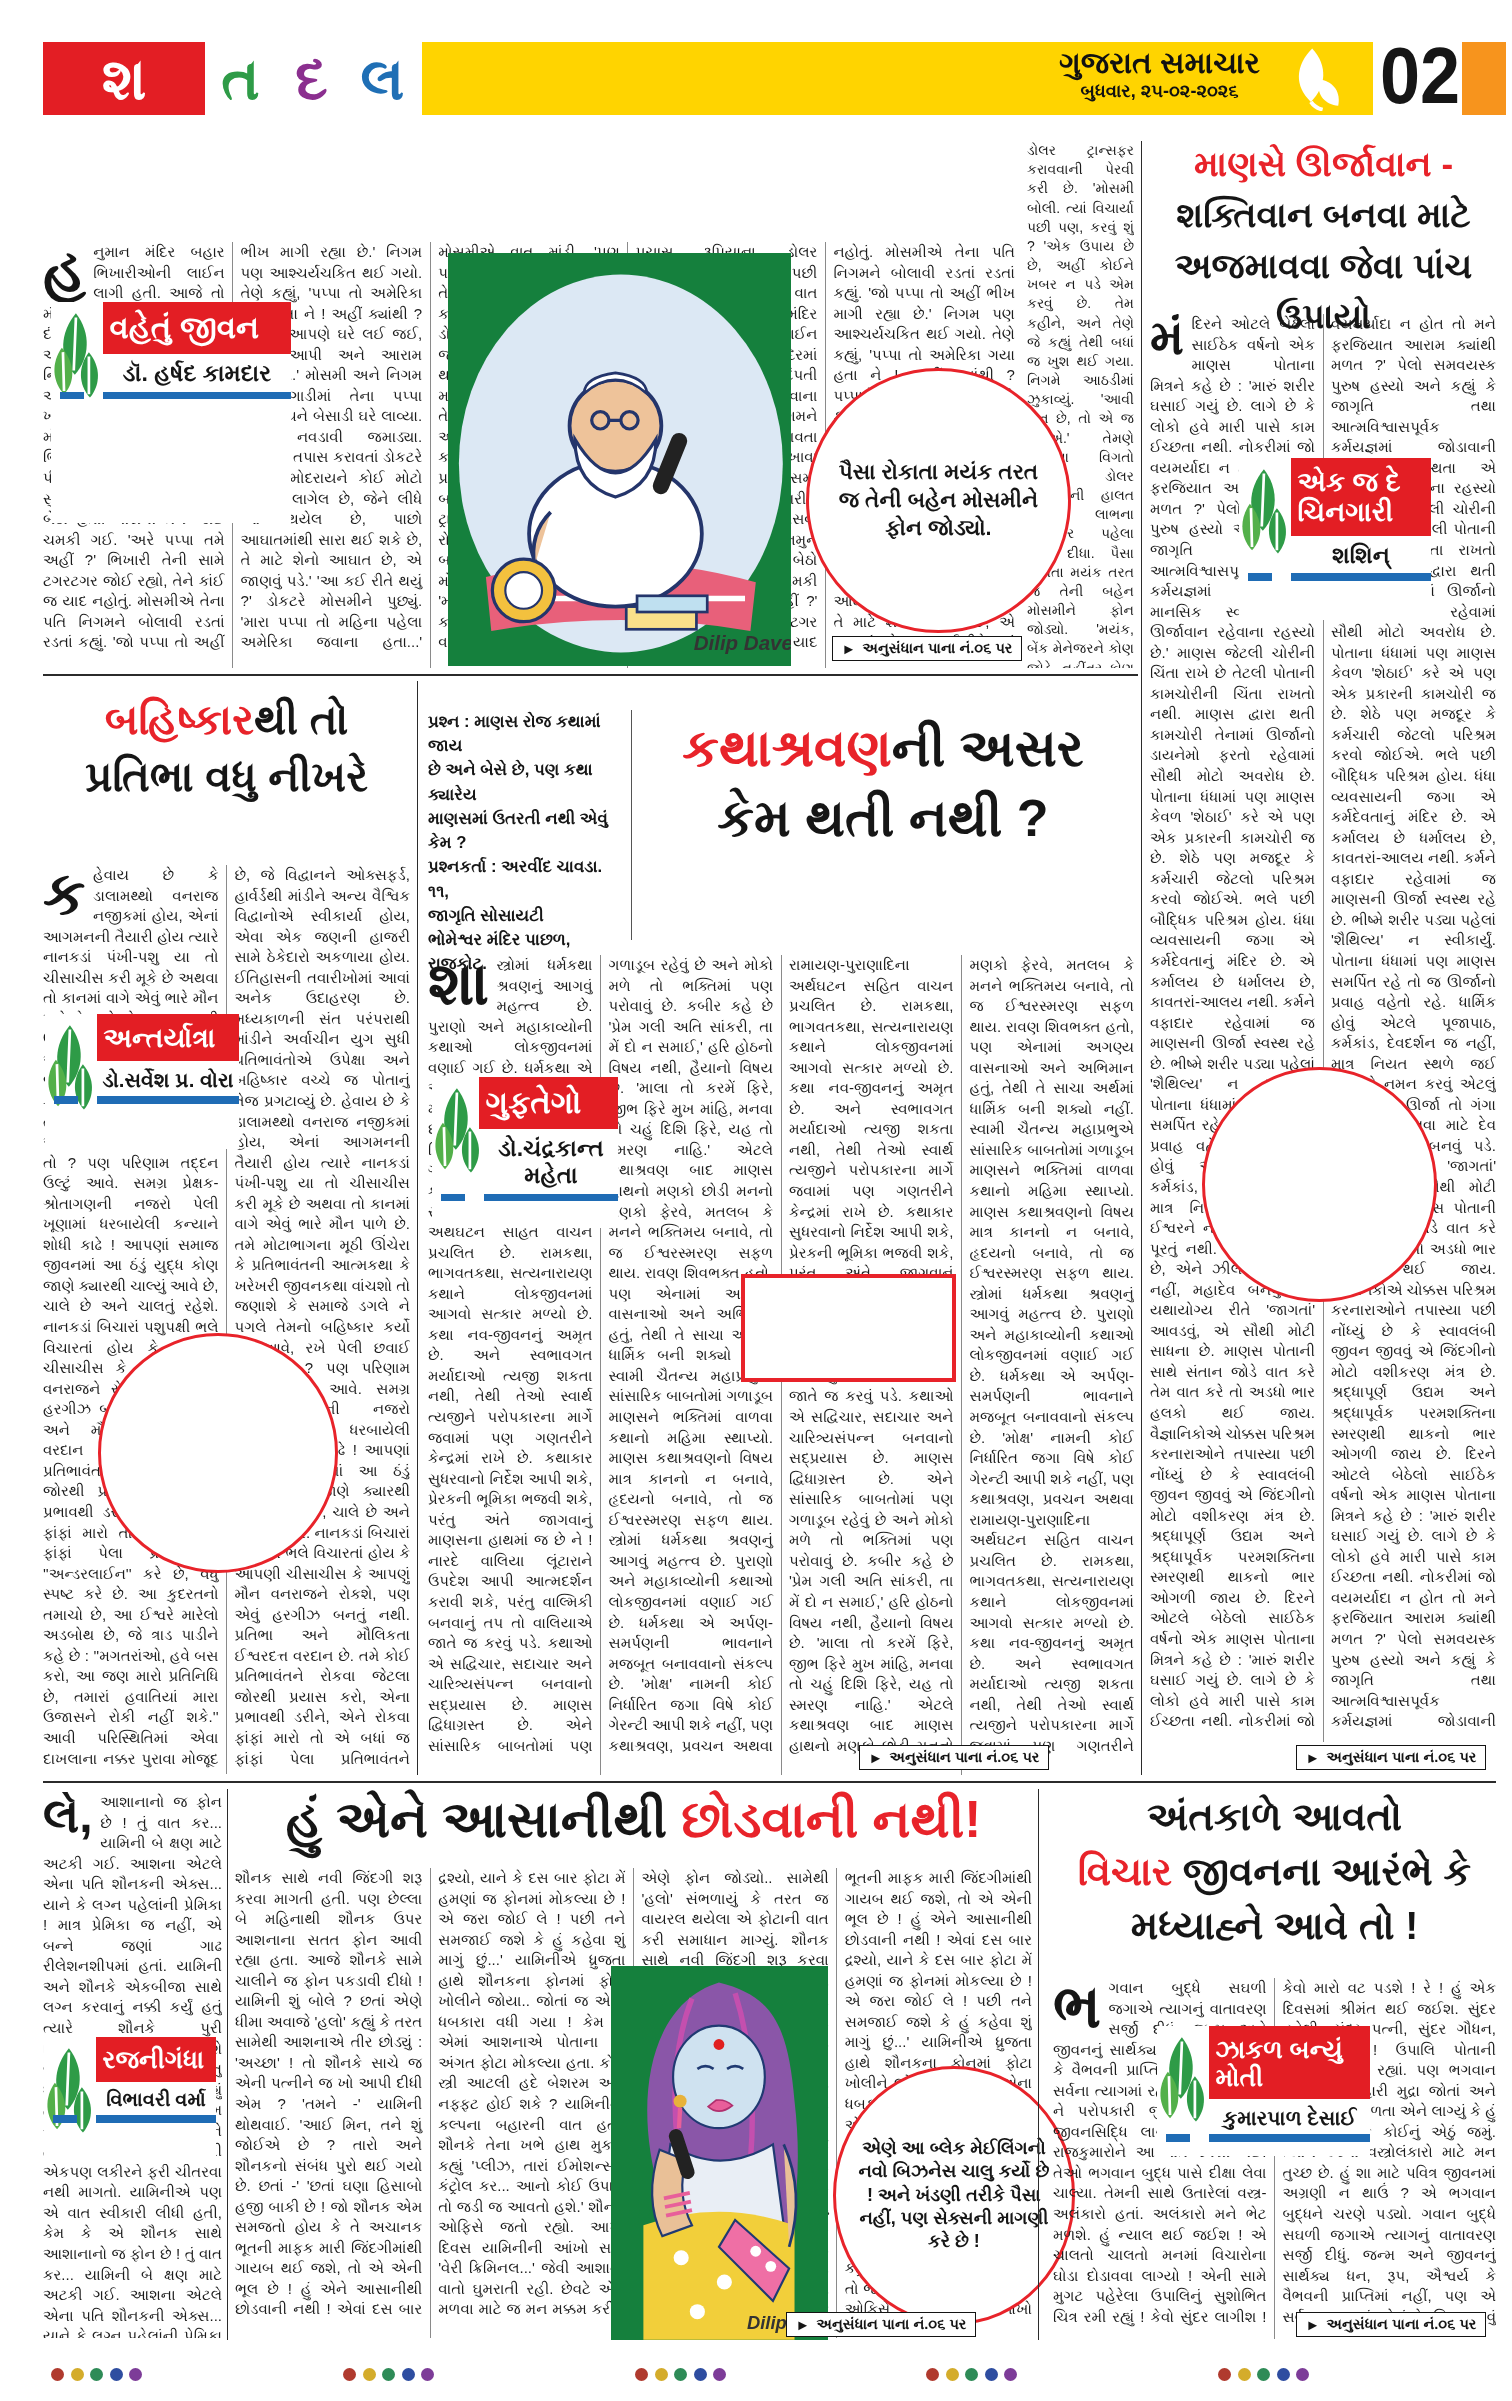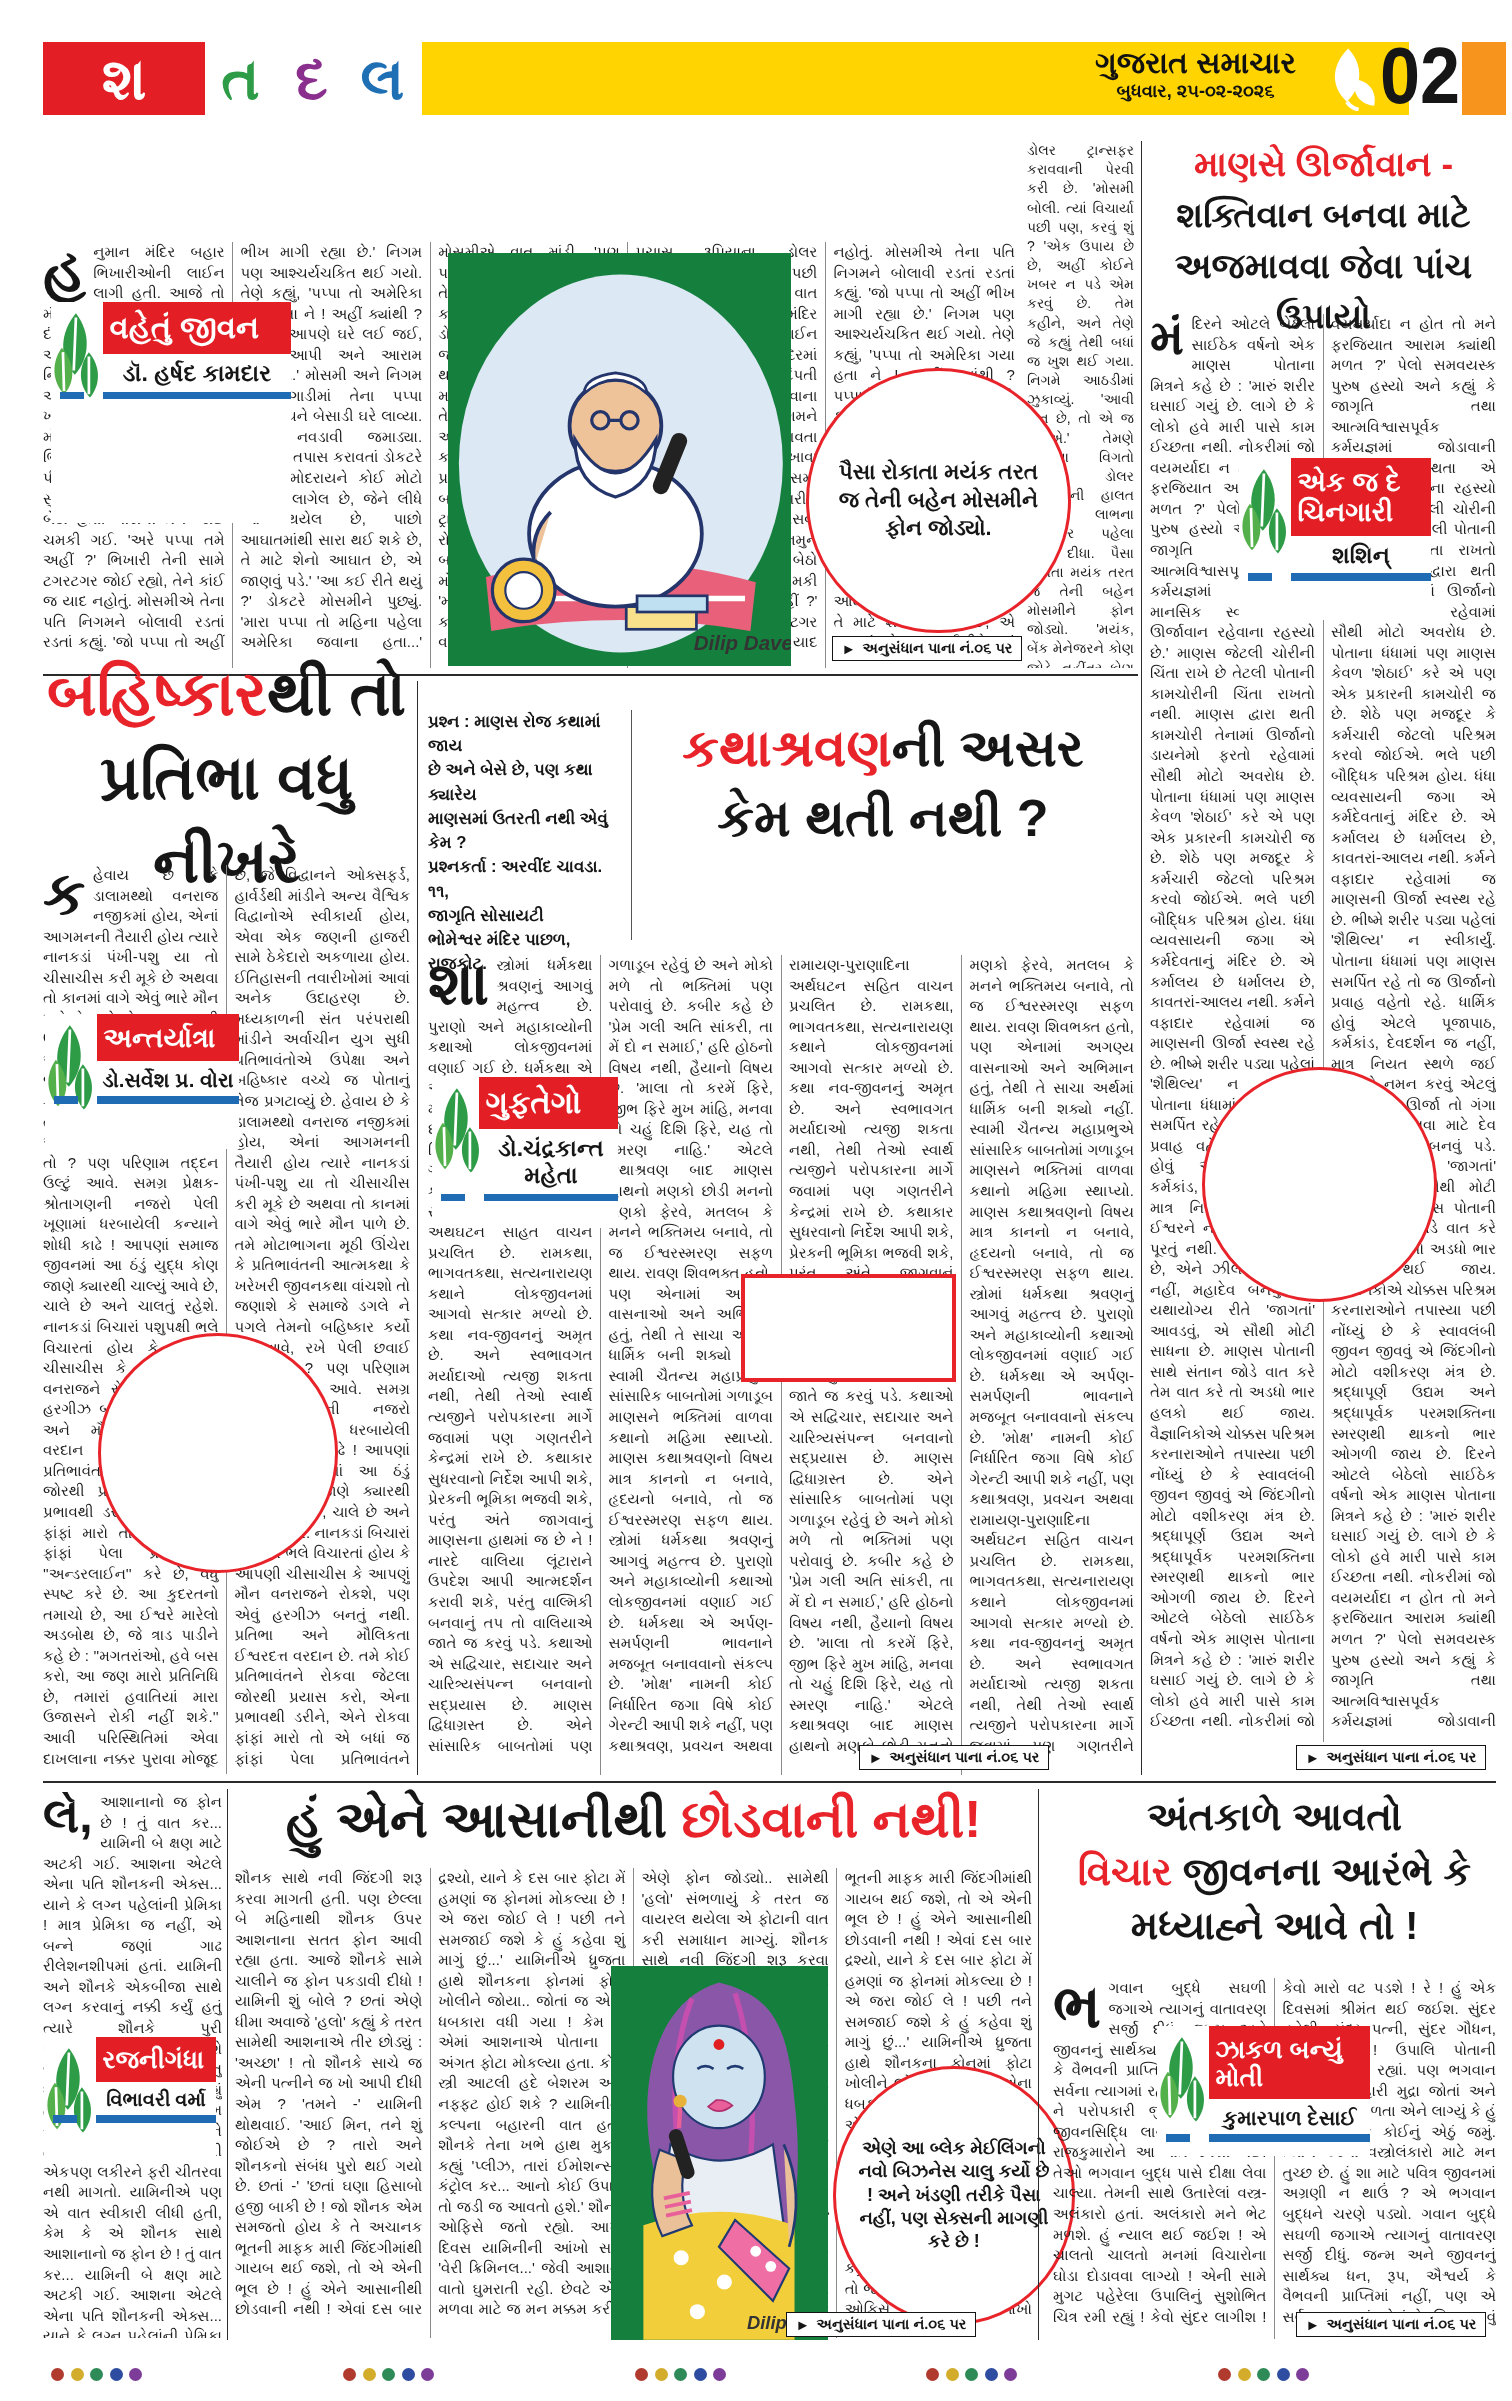--- a/index.html
+++ b/index.html
@@ -61,21 +61,21 @@
 
 <div class="page">
 
   <div class="abs logo" style="left:43px;top:42px;">
     <span class="tile t0">શ</span>
     <span class="tile t1">ત</span>
     <span class="tile t2">દ</span>
     <span class="tile t3">લ</span>
   </div>
 
-  <div class="abs band-yellow" style="left:422px;top:42px;width:951px;height:73px;padding-left:36px;">
+  <div class="abs band-yellow" style="left:422px;top:42px;width:951px;height:73px;">
     <div class="paper-stack">
       <div class="paper-name">ગુજરાત સમાચાર</div>
       <div class="paper-date">બુધવાર,  ૨૫-૦૨-૨૦૨૬</div>
     </div>
     <svg class="abs" style="right:27px;top:4.3px;" width="65" height="65" viewBox="0 0 100 100">
       <path d="M48 4 C22 30 20 62 46 86 C70 62 72 30 48 4 Z" fill="#ffffff"></path>
       <path d="M62 52 C82 56 92 72 88 92 C68 90 56 76 58 58 Z" fill="#ffffff"></path>
       <path d="M46 86 C50 92 56 96 64 98" stroke="#ffffff" stroke-width="6" fill="none"></path>
     </svg>
   </div>
@@ -166,21 +166,21 @@
 
   <div class="abs circle-inset" style="left:1202px;top:1067px;width:192px;height:192px;font-size:19.4px;">
     <span></span>
   </div>
 
   <div class="abs cont" style="left:1296px;top:1745px;">
     <span>►</span>
     <span>અનુસંધાન પાના નં.૦૬ પર</span>
   </div>
 
-  <div class="abs hl" style="left:43px;top:652px;width:367px;height:162px;font-size:62px;line-height:1.35;">
+  <div class="abs hl" style="left:43px;top:692px;width:367px;height:162px;font-size:42px;line-height:1.35;">
     <span class="red">બહિષ્કાર</span><span>થી તો</span><br>
     <span>પ્રતિભા વધુ નીખરે</span>
   </div>
 
   <div class="abs bodybox cols2" style="left:43px;top:865px;width:367px;height:909px;">
     <span class="dropcap">ક</span><span>હેવાય છે કે ડાલામથ્થો વનરાજ નજીકમાં હોય, એનાં આગમનની તૈયારી હોય ત્યારે નાનકડાં પંખી-પશુ યા તો ચીસાચીસ કરી મૂકે છે અથવા તો કાનમાં વાગે એવું ભારે મૌન પાળે છે. તમે મોટાભાગના મૂઠી ઊંચેરા કે પ્રતિભાવંતની આત્મકથા કે ખરેખરી જીવનકથા વાંચશો તો જણાશે કે સમાજે ડગલે ને પગલે તેમનો બહિષ્કાર કર્યો છે. આવે, રખે પેલી છવાઈ જાય તો ? પણ પરિણામ તદ્દન ઉલ્ટું આવે. સમગ્ર પ્રેક્ષક-શ્રોતાગણની નજરો પેલી ખૂણામાં ધરબાયેલી કન્યાને શોધી કાઢે ! આપણાં સમાજ જીવનમાં આ ઠંડું યુદ્ધ કોણ જાણે ક્યારથી ચાલ્યું આવે છે, ચાલે છે અને ચાલતું રહેશે. નાનકડાં બિચારાં પશુપક્ષી ભલે વિચારતાં હોય કે આપણી ચીસાચીસ કે આપણું મૌન વનરાજને રોકશે, પણ એવું હરગીઝ બનતું નથી. પ્રતિભા અને મૌલિકતા ઈશ્વરદત્ત વરદાન છે. તમે કોઈ પ્રતિભાવંતને રોકવા જેટલા જોરથી પ્રયાસ કરો, એના પ્રભાવથી ડરીને, એને રોકવા ફાંફાં મારો તો એ બધાં જ ફાંફાં પેલા પ્રતિભાવંતને ''અન્ડરલાઈન'' કરે છે, વધુ સ્પષ્ટ કરે છે. આ કુદરતનો તમાચો છે, આ ઈશ્વરે મારેલો અડબોથ છે, જે ત્રાડ પાડીને કહે છે : ''મગતરાંઓ, હવે બસ કરો, આ જણ મારો પ્રતિનિધિ છે, તમારાં હવાતિયાં મારા ઉજાસને રોકી નહીં શકે.'' આવી પરિસ્થિતિમાં એવા દાખલાના નક્કર પુરાવા મોજૂદ છે, જે વિદ્વાનને ઓક્સફર્ડ, હાર્વર્ડથી માંડીને અન્ય વૈશ્વિક વિદ્વાનોએ સ્વીકાર્યા હોય, એવા એક જણની હાજરી સામે ઠેકેદારો અકળાયા હોય. ઈતિહાસની તવારીખોમાં આવાં અનેક ઉદાહરણ છે. મધ્યકાળની સંત પરંપરાથી માંડીને અર્વાચીન યુગ સુધી પ્રતિભાવંતોએ ઉપેક્ષા અને બહિષ્કાર વચ્ચે જ પોતાનું તેજ પ્રગટાવ્યું છે. હેવાય છે કે ડાલામથ્થો વનરાજ નજીકમાં હોય, એનાં આગમનની તૈયારી હોય ત્યારે નાનકડાં પંખી-પશુ યા તો ચીસાચીસ કરી મૂકે છે અથવા તો કાનમાં વાગે એવું ભારે મૌન પાળે છે. તમે મોટાભાગના મૂઠી ઊંચેરા કે પ્રતિભાવંતની આત્મકથા કે ખરેખરી જીવનકથા વાંચશો તો જણાશે કે સમાજે ડગલે ને પગલે તેમનો બહિષ્કાર કર્યો છે. આવે, રખે પેલી છવાઈ જાય તો ? પણ પરિણામ તદ્દન ઉલ્ટું આવે. સમગ્ર પ્રેક્ષક-શ્રોતાગણની નજરો પેલી ખૂણામાં ધરબાયેલી કન્યાને શોધી કાઢે ! આપણાં સમાજ જીવનમાં આ ઠંડું યુદ્ધ કોણ જાણે ક્યારથી ચાલ્યું આવે છે, ચાલે છે અને ચાલતું રહેશે. નાનકડાં બિચારાં પશુપક્ષી ભલે વિચારતાં હોય કે આપણી ચીસાચીસ કે આપણું મૌન વનરાજને રોકશે, પણ એવું હરગીઝ બનતું નથી. પ્રતિભા અને મૌલિકતા ઈશ્વરદત્ત વરદાન છે. તમે કોઈ પ્રતિભાવંતને રોકવા જેટલા જોરથી પ્રયાસ કરો, એના પ્રભાવથી ડરીને, એને રોકવા ફાંફાં મારો તો એ બધાં જ ફાંફાં પેલા પ્રતિભાવંતને ''અન્ડરલાઈન'' કરે છે, વધુ સ્પષ્ટ કરે છે. આ કુદરતનો તમાચો છે, આ ઈશ્વરે મારેલો અડબોથ છે, જે ત્રાડ પાડીને કહે છે : ''મગતરાંઓ, હવે બસ કરો, આ જણ મારો પ્રતિનિધિ છે, તમારાં હવાતિયાં મારા ઉજાસને રોકી નહીં શકે.'' આવી પરિસ્થિતિમાં એવા દાખલાના નક્કર પુરાવા મોજૂદ છે, જે વિદ્વાનને ઓક્સફર્ડ, હાર્વર્ડથી માંડીને અન્ય વૈશ્વિક વિદ્વાનોએ સ્વીકાર્યા હોય, એવા એક જણની હાજરી સામે ઠેકેદારો અકળાયા હોય. ઈતિહાસની તવારીખોમાં આવાં અનેક ઉદાહરણ છે. મધ્યકાળની સંત પરંપરાથી માંડીને અર્વાચીન યુગ સુધી પ્રતિભાવંતોએ ઉપેક્ષા અને બહિષ્કાર વચ્ચે જ પોતાનું તેજ પ્રગટાવ્યું છે.</span>
   </div>
 
   <div class="abs colbox" style="left:45px;top:1014px;width:194px;height:135px;">
     <span class="leafwrap">

